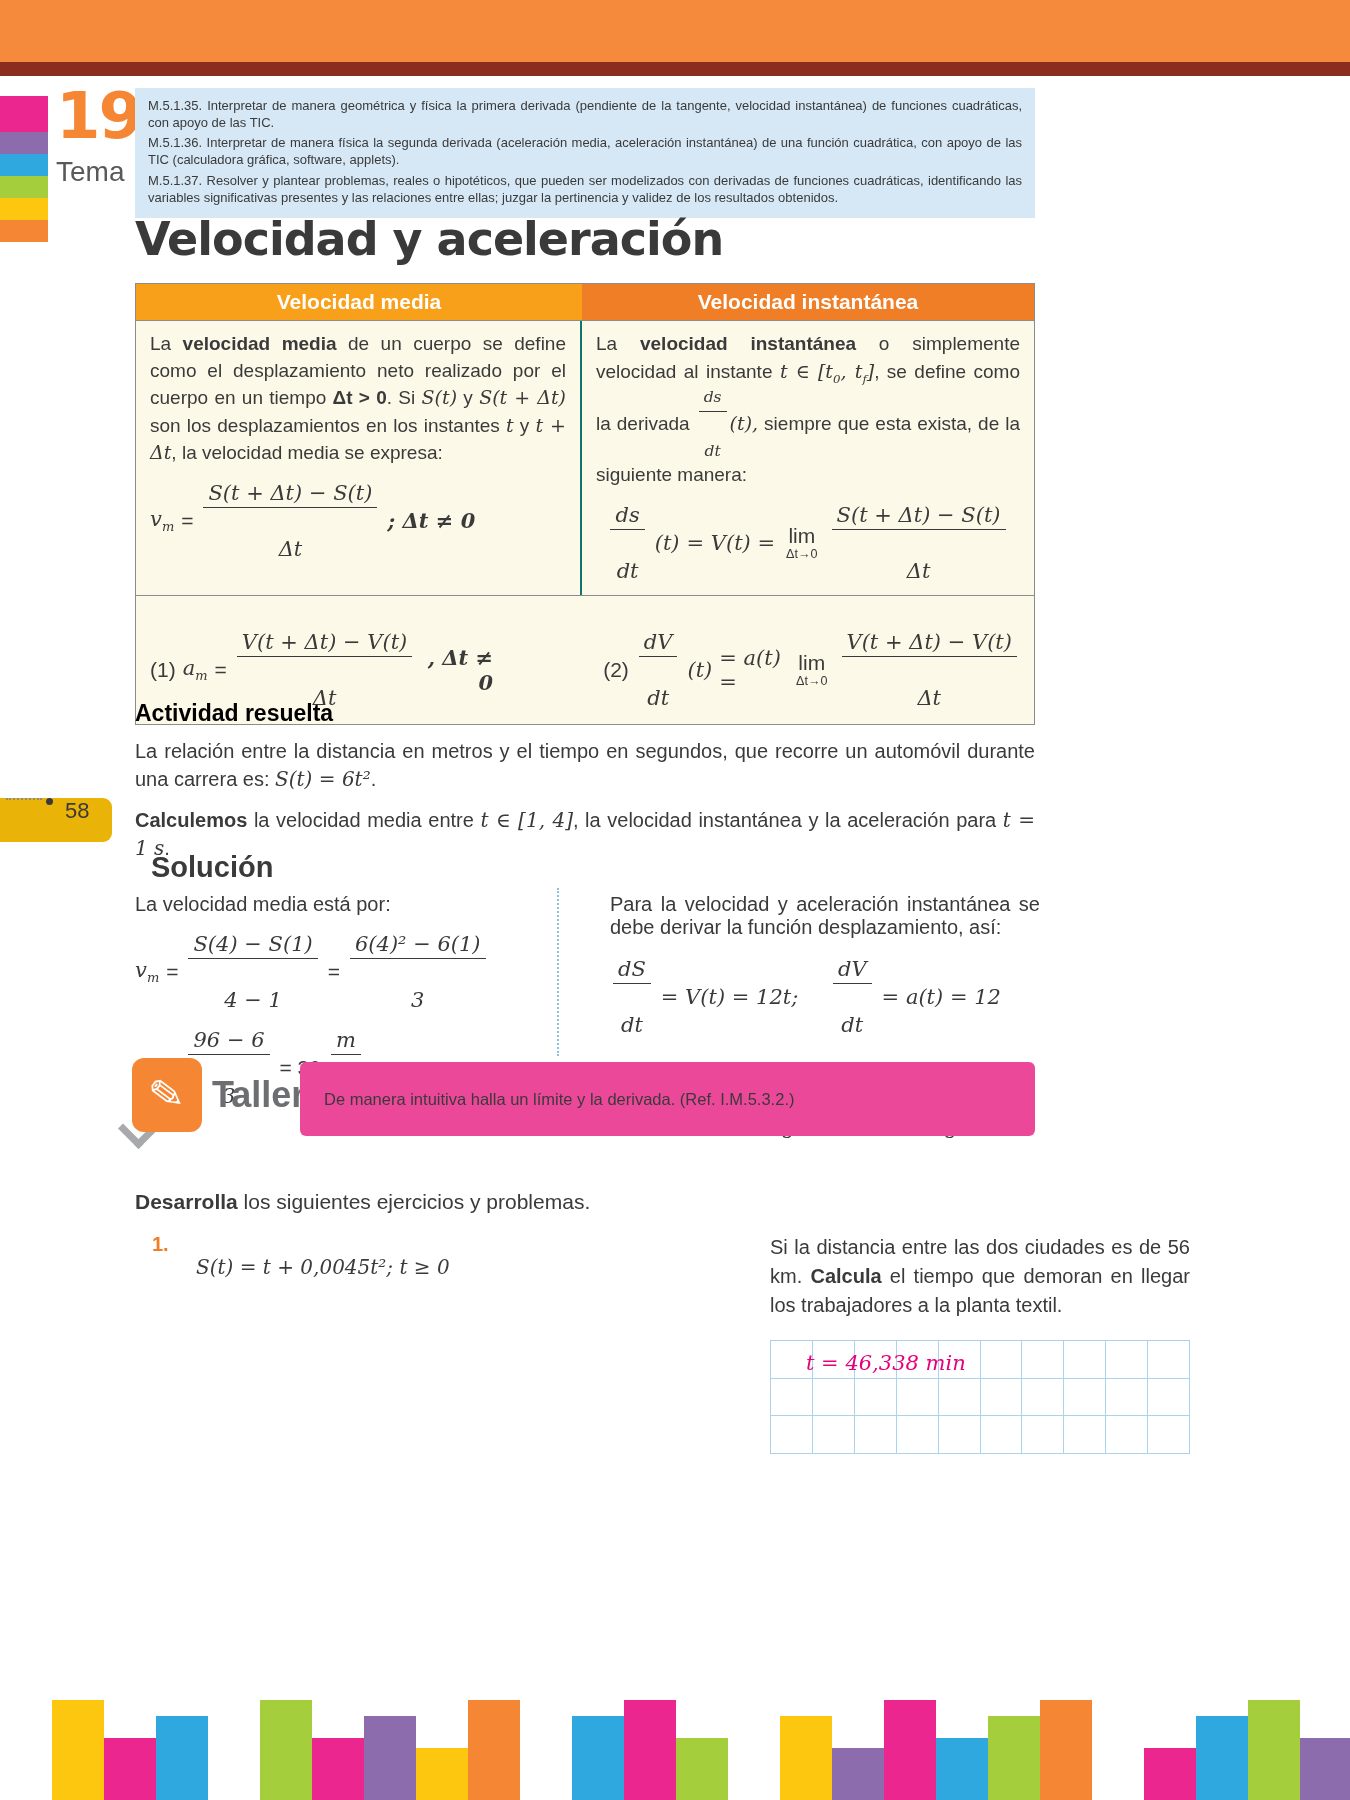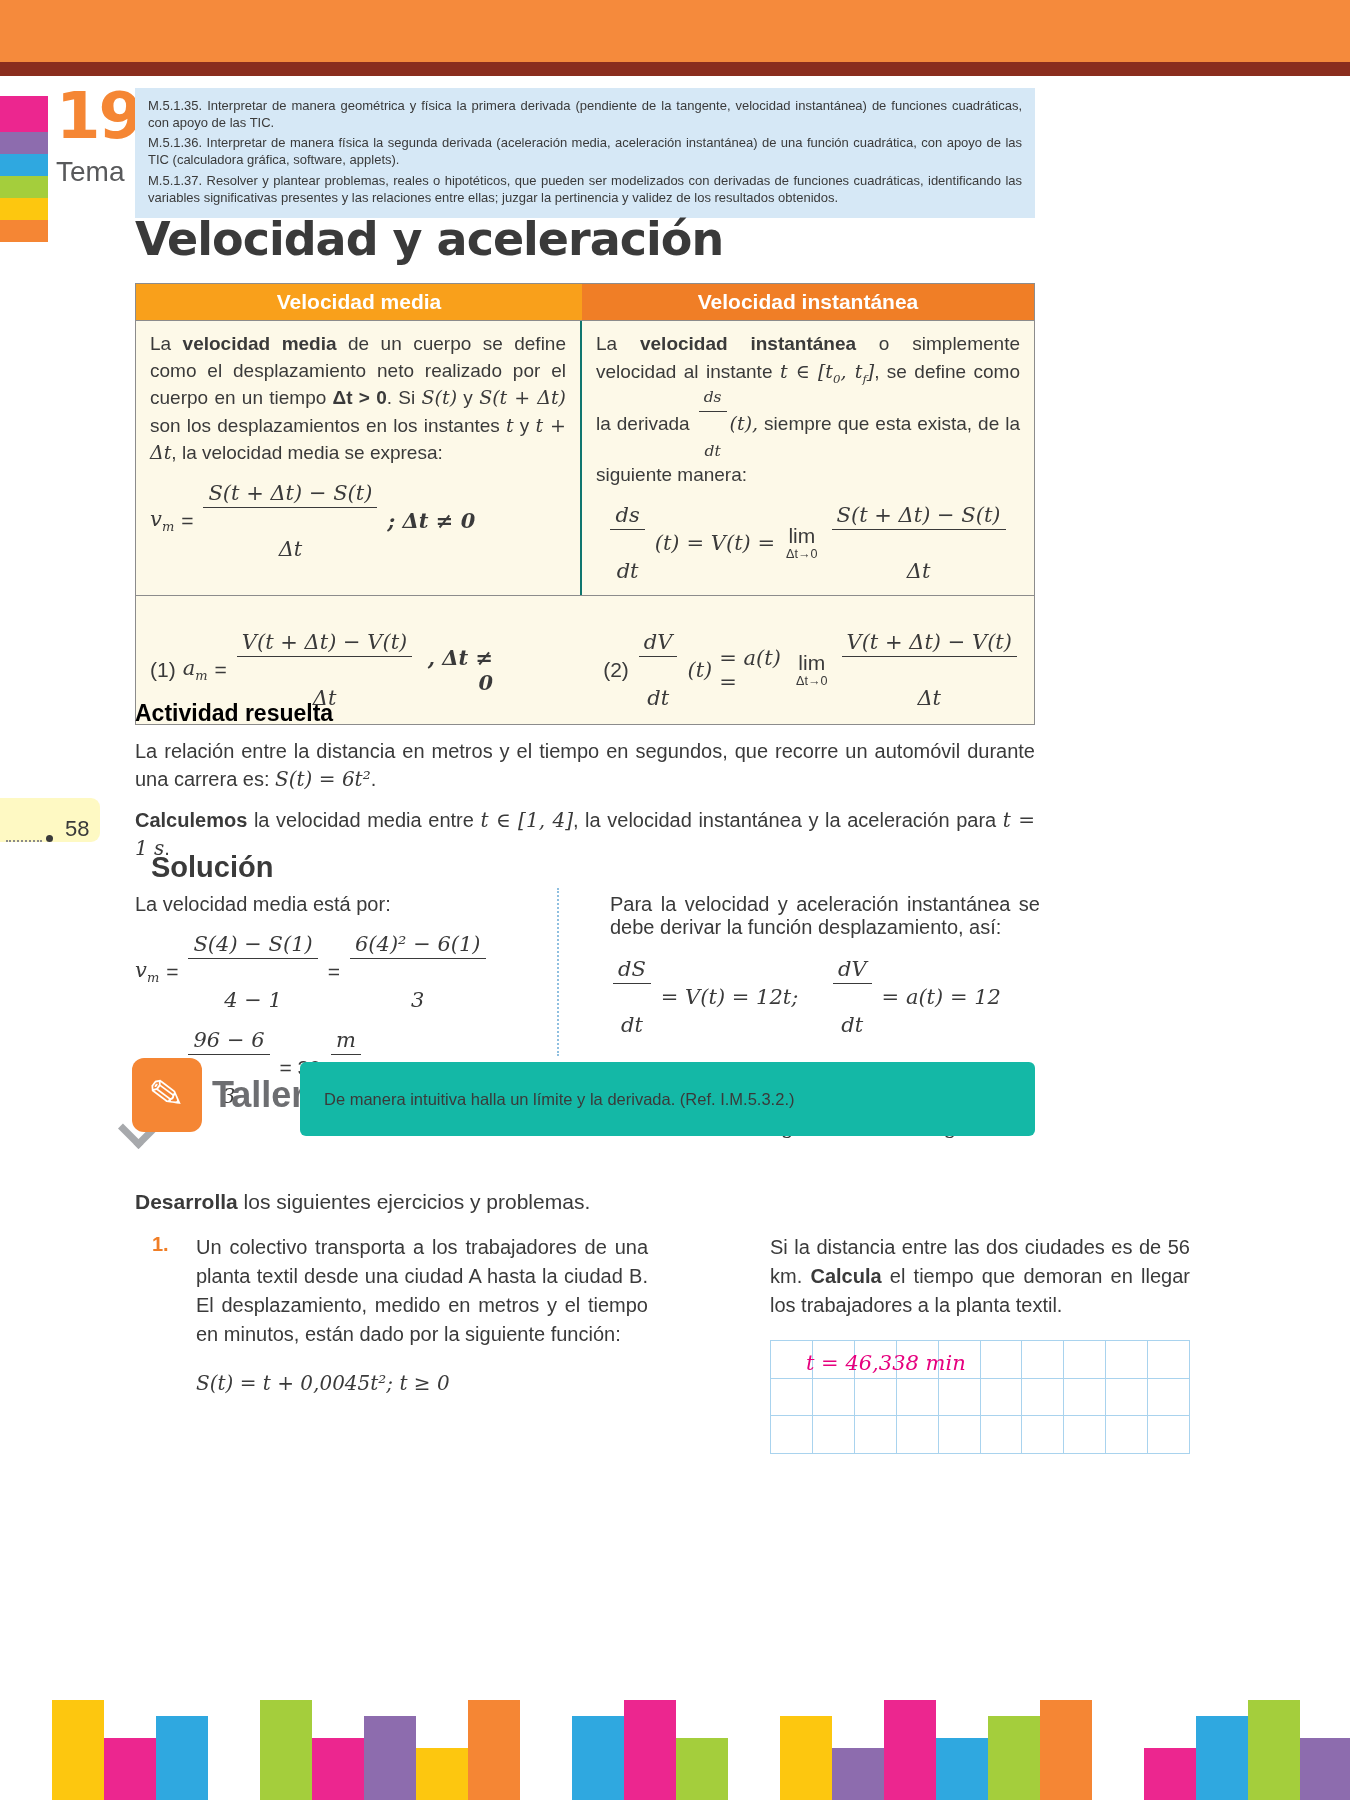--- a/index.html
+++ b/index.html
@@ -50,35 +50,35 @@
   .accel-formulas { display:flex; justify-content:center; gap:110px; margin-top:10px; }
 
   
   .act-heading { position:absolute; top:700px; left:135px; font-size:23px; font-weight:bold; color:#000000; }
   .para { position:absolute; left:135px; width:900px; font-size:20px; line-height:1.42; text-align:justify; }
   .p-rel   { top:737px; }
   .p-calc  { top:806px; }
   .sol-heading { position:absolute; top:851px; left:151px; font-size:29px; font-weight:bold; }
 
   
-  .pagenum { position:absolute; top:798px; left:0; width:100px; height:44px; background:#fef9c3;
-             border-radius:0 9px 9px 0; display:flex; align-items:flex-end; }
+  .pagenum { position:absolute; top:798px; left:0; width:112px; height:44px; background:#eab308;
+             border-radius:0 9px 9px 0; display:flex; align-items:flex-start; }
   .pagenum .dots { width:36px; border-top:2px dotted #8a8a8a; margin-left:6px; }
   .pagenum .dot  { width:7px; height:7px; border-radius:50%; background:#3a3a3a; margin-left:4px; }
   .pagenum .num  { margin-left:12px; font-size:22px; }
 
   
   .sol-left  { position:absolute; top:893px; left:135px; width:400px; font-size:20px; }
   .sol-right { position:absolute; top:893px; left:610px; width:430px; font-size:20px; }
   .sol-div   { position:absolute; top:888px; left:557px; height:168px; border-left:2px dotted #8FBFE0; }
   .sol-right .rgrid { display:grid; grid-template-columns:1fr 1fr; row-gap:26px; column-gap:10px; margin-top:18px; }
   .sol-left .formula, .sol-right .formula { margin-top:16px; }
 
   
-  .taller-band { position:absolute; top:1062px; left:300px; width:735px; height:74px; background:#14b8a6;
+  .taller-band { position:absolute; top:1062px; left:300px; width:735px; height:74px; background:#ec4899;
                  border-radius:6px; display:flex; align-items:center; }
   .taller-band .txt { margin-left:24px; font-size:16.5px; color:#3a3a3a; }
   .taller-icon { position:absolute; top:1058px; left:132px; width:70px; height:74px; background:#F58634;
                  border-radius:12px; display:flex; align-items:center; justify-content:center; }
   .taller-icon .pencil { color:#fff; font-size:42px; transform:rotate(-8deg); line-height:1; }
   .taller-chev { position:absolute; top:1114px; left:124px; width:22px; height:22px;
                  border-left:7px solid #A7A9AC; border-bottom:7px solid #A7A9AC; transform:rotate(-45deg); }
   .taller-label { position:absolute; top:1074px; left:212px; font-size:36px; font-weight:600; color:#6D6E71; }
 
   
@@ -292,21 +292,20 @@
   <div class="taller-label">Taller</div>
   <div class="taller-band">
     <span class="txt">De manera intuitiva halla un límite y la derivada. (Ref. I.M.5.3.2.)</span>
   </div>
 
   <p class="dev-line" style="margin:0;"><b>Desarrolla</b><span> los siguientes ejercicios y problemas.</span></p>
 
   <div class="ex-left">
     <div class="ex-num">1.</div>
     <div class="ex-body">
-      <div>Un colectivo transporta a los trabajadores de una planta textil desde una ciudad A hasta la ciudad B. El desplazamiento, medido en metros y el tiempo en minutos, están dado por la siguiente función:</div>
       <div class="ex-formula math">S(t) = t + 0,0045t²; t ≥ 0</div>
     </div>
   </div>
 
   <div class="ex-right"><span>Si la distancia entre las dos ciudades es de 56 km. </span><b>Calcula</b><span> el tiempo que demoran en llegar los trabajadores a la planta textil.</span></div>
 
   <div class="answer-grid" style="grid-template-columns: repeat(10, 1fr);">
       <div class="gcell"></div>
       <div class="gcell"></div>
       <div class="gcell"></div>

